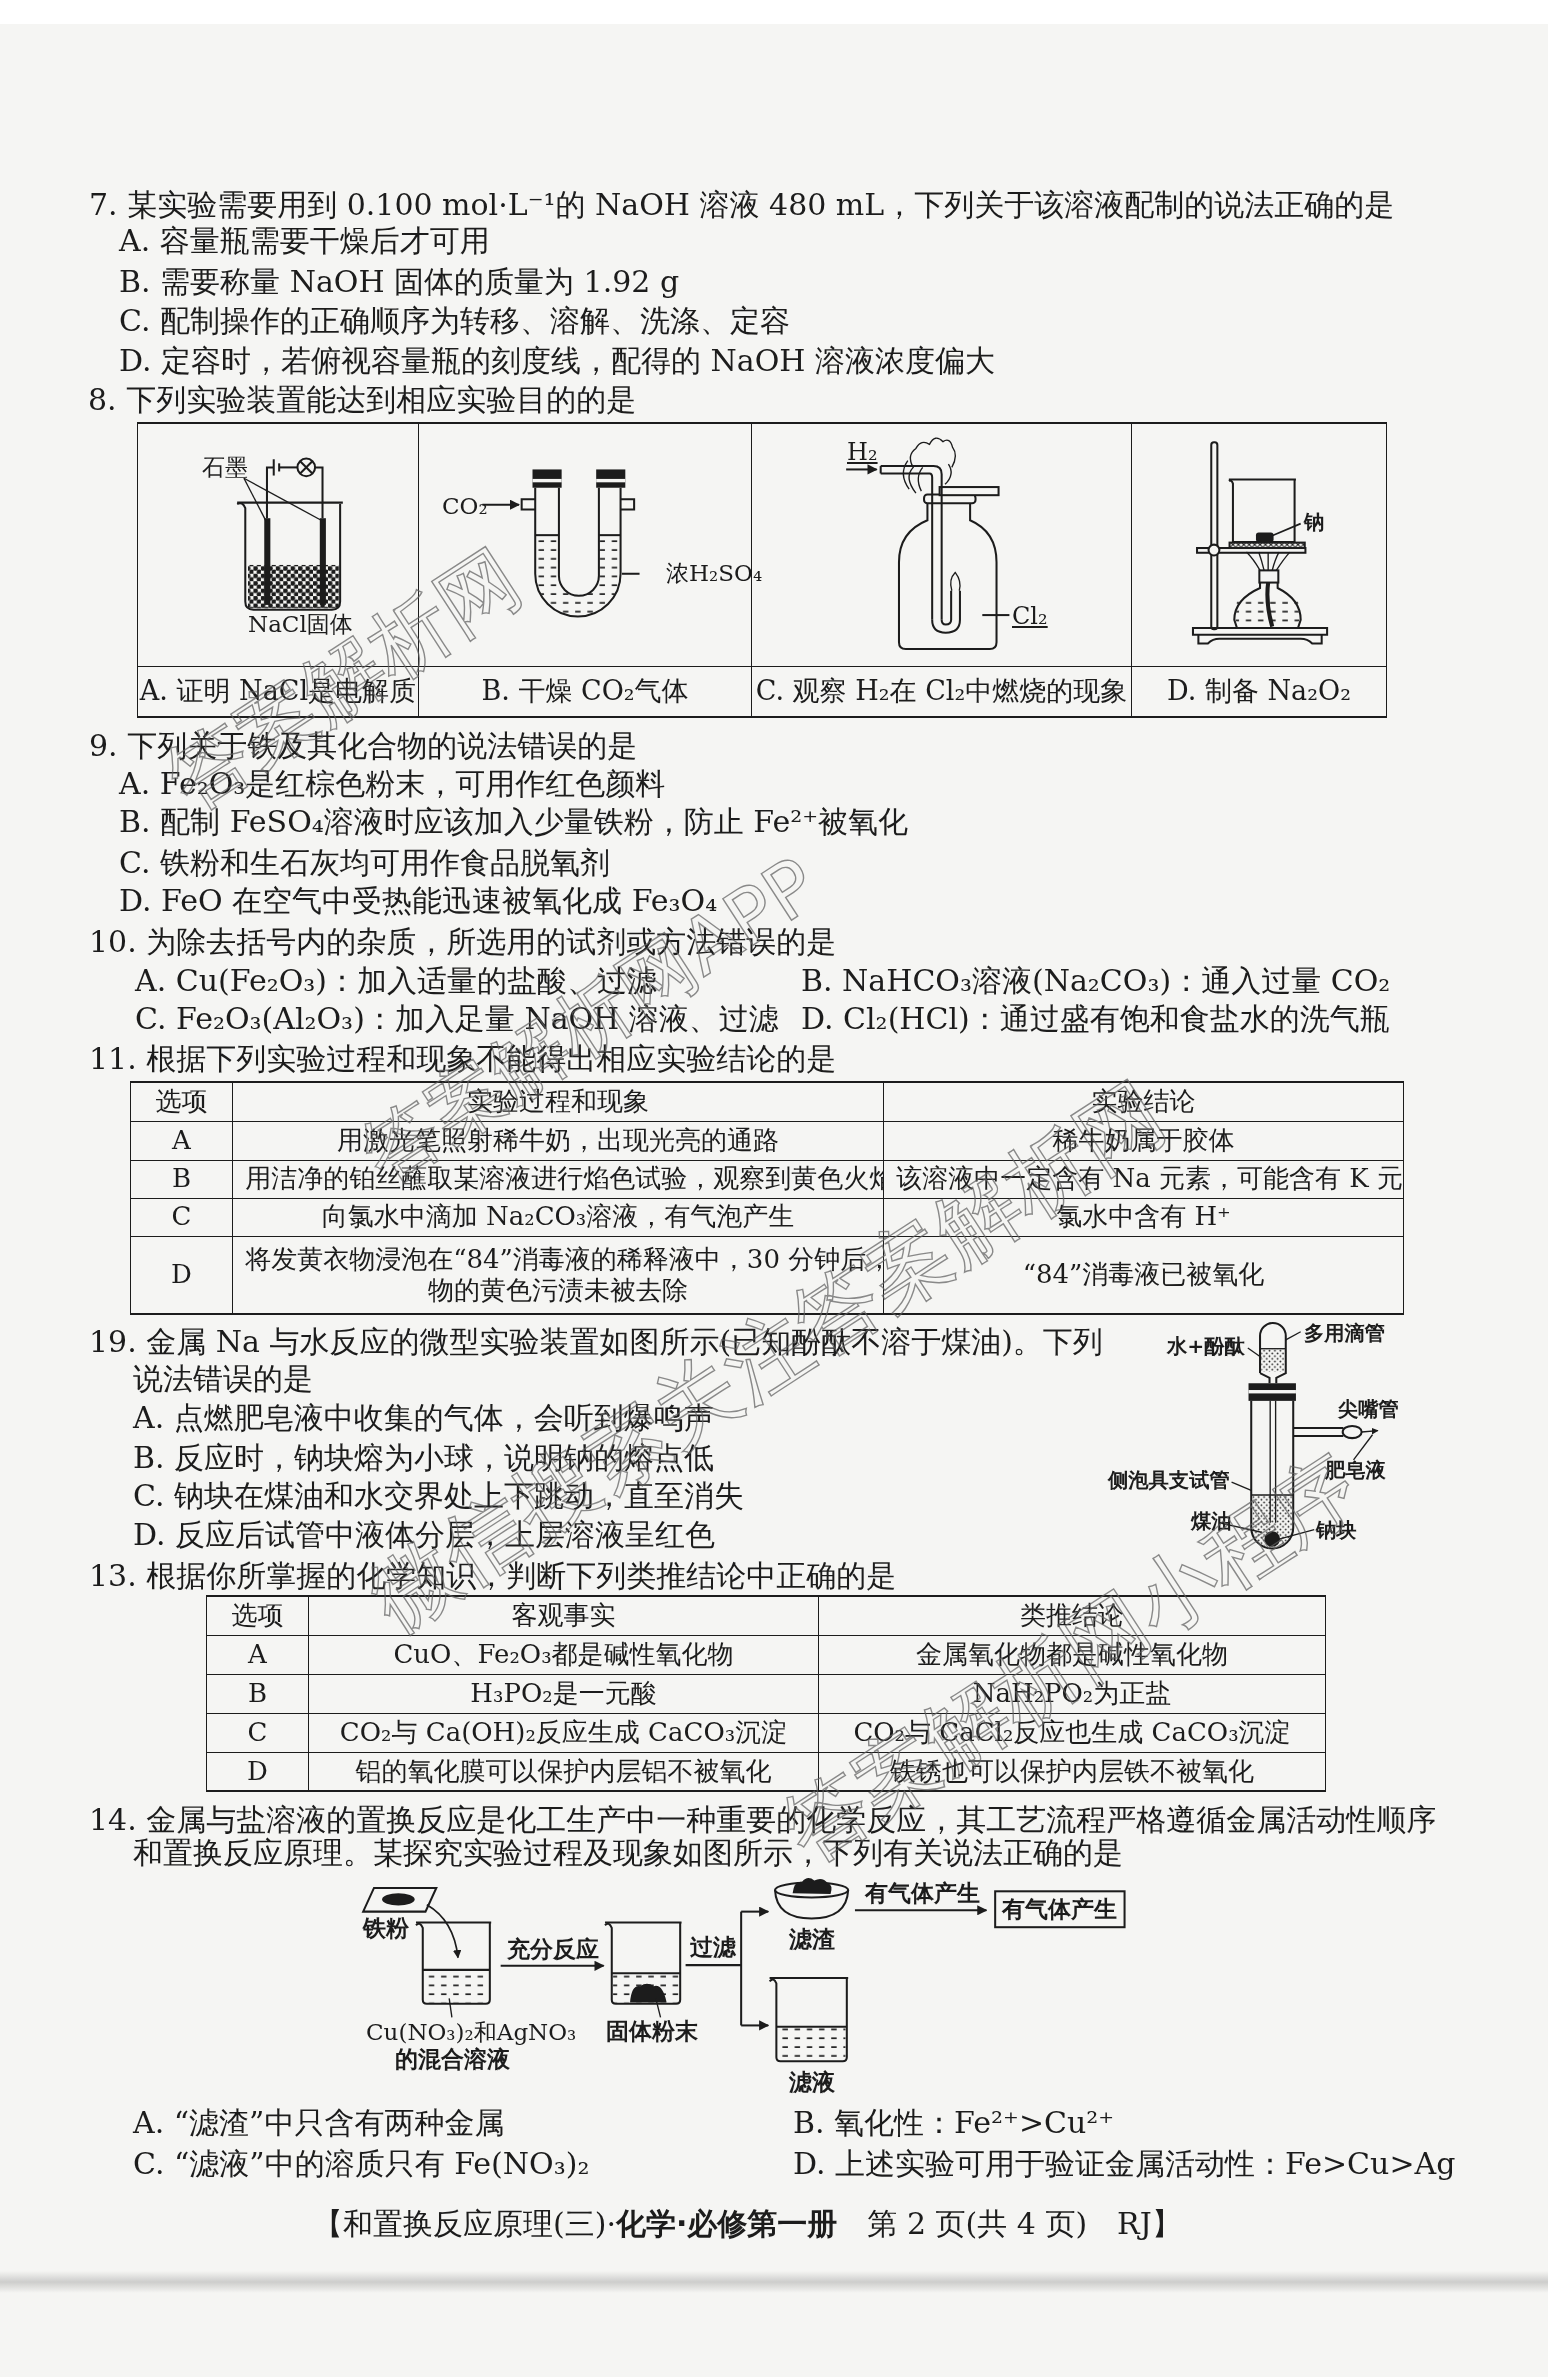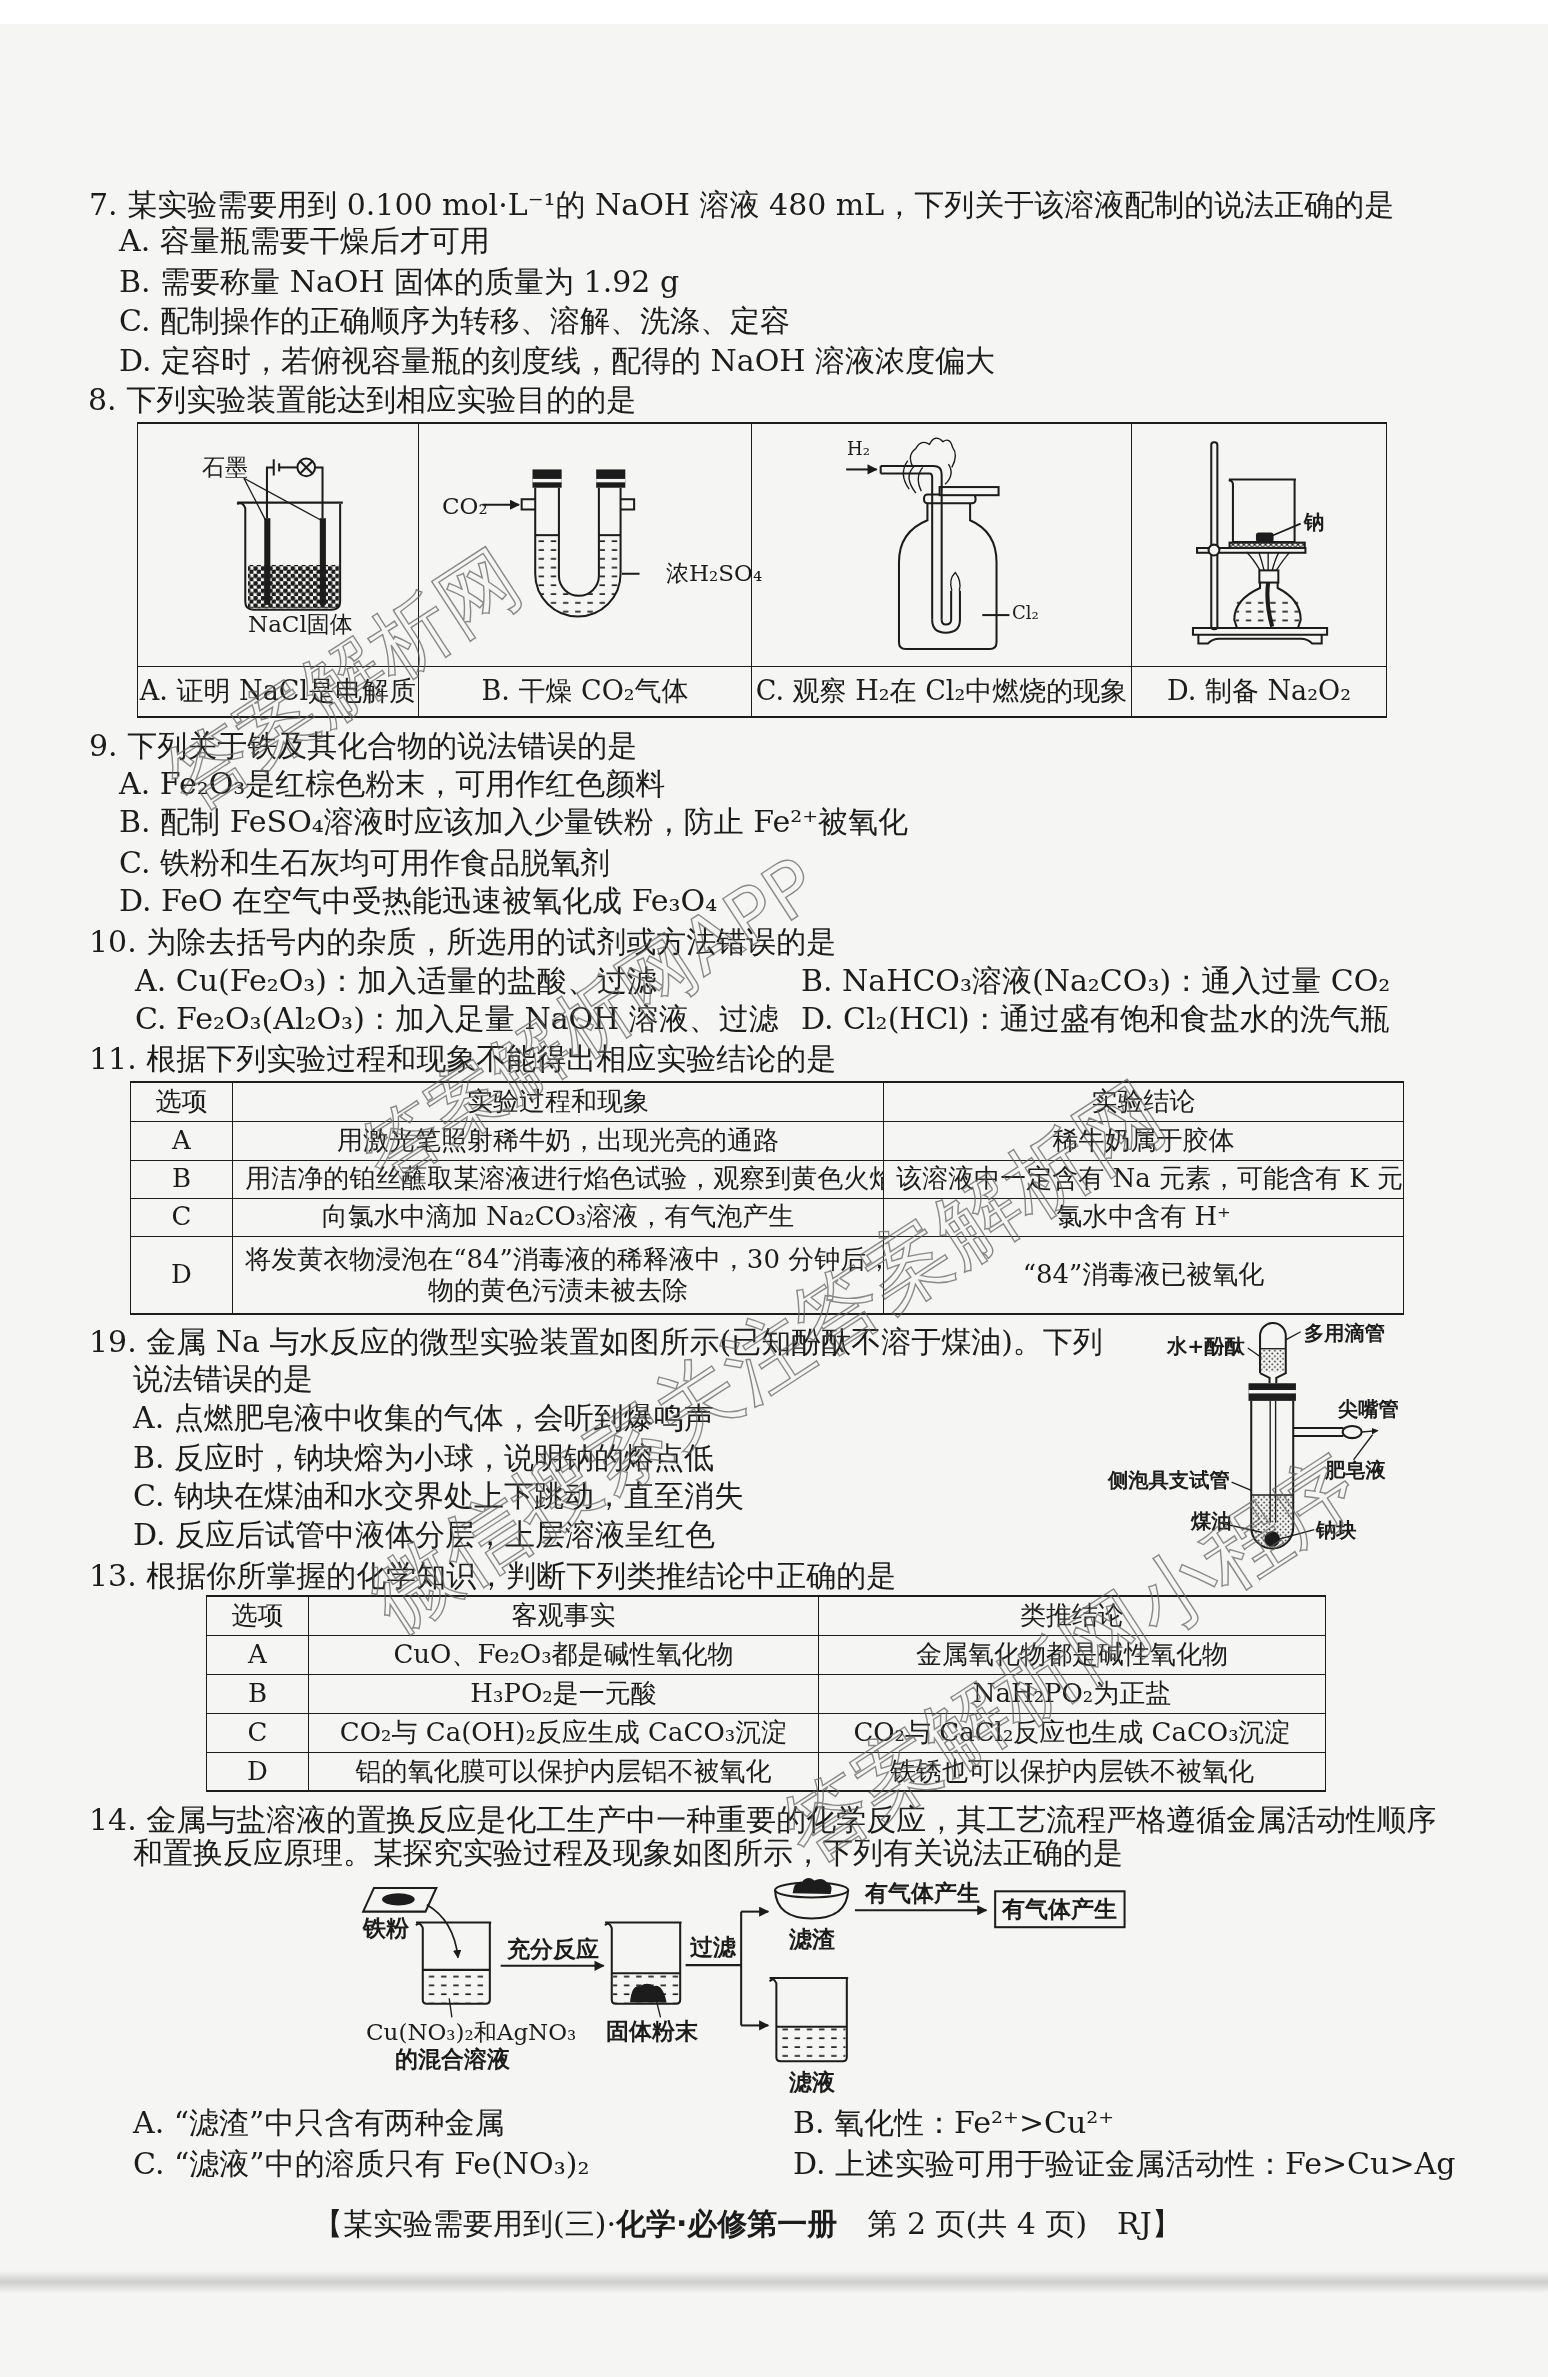--- a/index.html
+++ b/index.html
@@ -12,21 +12,21 @@
   .tbl{position:absolute;border-collapse:collapse;table-layout:fixed;font-size:26px;line-height:1.2;}
   .tbl td{border:1.4px solid #1c1c1c;padding:0 12.2px;white-space:nowrap;vertical-align:middle;overflow:hidden;text-align:center;}
   .tbl tr:first-child td{border-top:2.7px solid #1c1c1c;}
   .tbl tr:last-child td{border-bottom:2.7px solid #1c1c1c;}
   .c{text-align:center;}
   .l{text-align:left;}
   .q8tbl td{padding:0;}
   .q8tbl .lab{font-size:27px;text-align:center;}
   .lbl{position:absolute;white-space:nowrap;line-height:1;}
   .sans{font-family:"DejaVu Sans","Liberation Sans",sans-serif;font-weight:bold;}
-  .f30{font-size:20.3px;} .f32{font-size:18px;} .f34{font-size:23px;}
+  .f30{font-size:20.3px;} .f32{font-size:24px;text-decoration:underline;} .f34{font-size:23px;}
   .wm{position:absolute;white-space:nowrap;font-family:"DejaVu Sans","Liberation Sans",sans-serif;
       color:rgba(0,0,0,0);-webkit-text-stroke:1.4px rgba(95,95,95,.72);
       transform:translate(-50%,-50%) rotate(-33deg);pointer-events:none;line-height:1;}
   svg.figs{position:absolute;left:0;top:0;pointer-events:none;}
   .footer{position:absolute;left:313px;top:2204px;font-size:30px;line-height:39px;white-space:nowrap;}
   .footer .b{font-family:"DejaVu Sans","Liberation Sans",sans-serif;font-weight:bold;}
   .twoline div{line-height:31px;}
 </style>
 </head>
 <body>
@@ -331,21 +331,21 @@
 <div class="lbl f34 sans" style="left:690px;top:1936px">过滤</div>
 <div class="lbl f34 sans" style="left:789px;top:1928px">滤渣</div>
 <div class="lbl f34 sans" style="left:865px;top:1882px">有气体产生</div>
 <div class="lbl f34 sans" style="left:995px;top:1898px;width:129px;text-align:center">有气体产生</div>
 <div class="lbl f34 sans" style="left:789px;top:2071px">滤液</div>
 <div class="lbl f34 sans" style="left:606px;top:2020px">固体粉末</div>
 <div class="lbl f34" style="left:366px;top:2021px">Cu(NO₃)₂和AgNO₃</div>
 <div class="lbl f34 sans" style="left:395px;top:2048px">的混合溶液</div>
 
 <div class="footer">
-  <span>【某实验需要用到(三)·</span><span class="b">化学·必修第一册</span><span>　第 2 页(共 4 页)　RJ】</span>
+  <span>【和置换反应原理(三)·</span><span class="b">化学·必修第一册</span><span>　第 2 页(共 4 页)　RJ】</span>
 </div>
 <div class="scanband"></div>
 
 <div class="wm" style="left:344px;top:680px;font-size:80px">答案解析网</div>
 <div class="wm" style="left:590px;top:1020px;font-size:76px">答案解析网APP</div>
 <div class="wm" style="left:767px;top:1356px;font-size:84px">微信搜索关注答案解析网</div>
 <div class="wm" style="left:1071px;top:1659px;font-size:83px">答案解析网小程序</div>
 
 
 </body></html>

